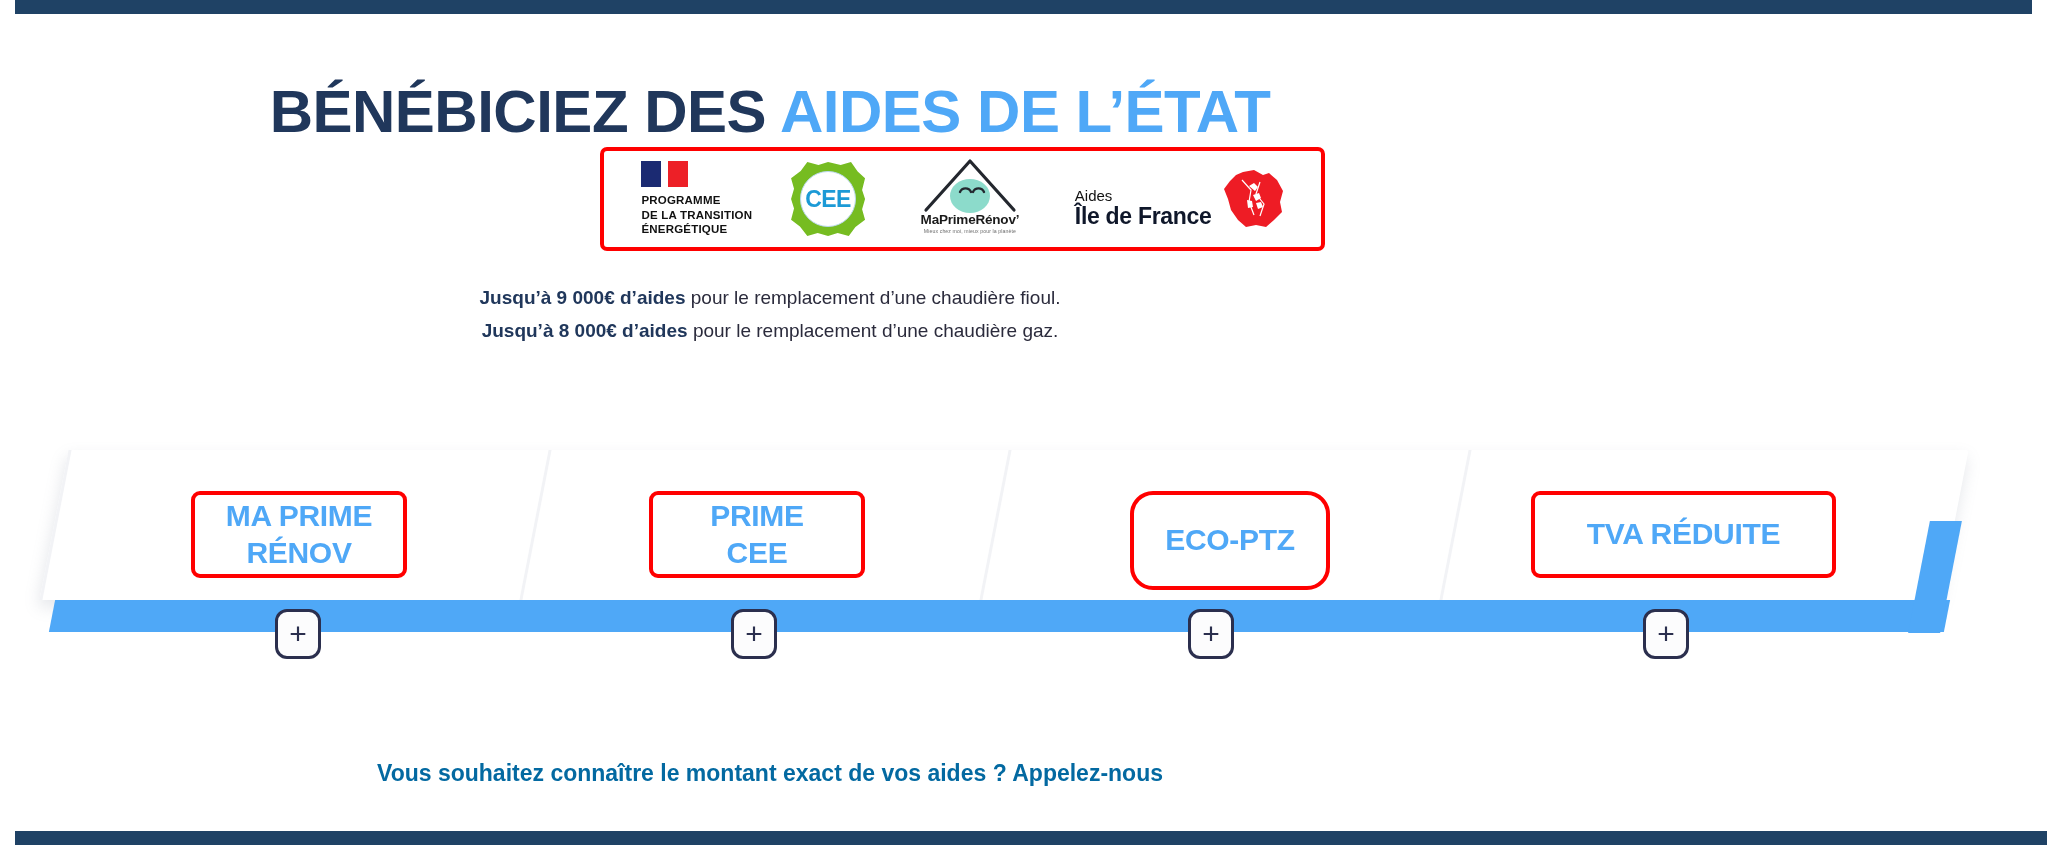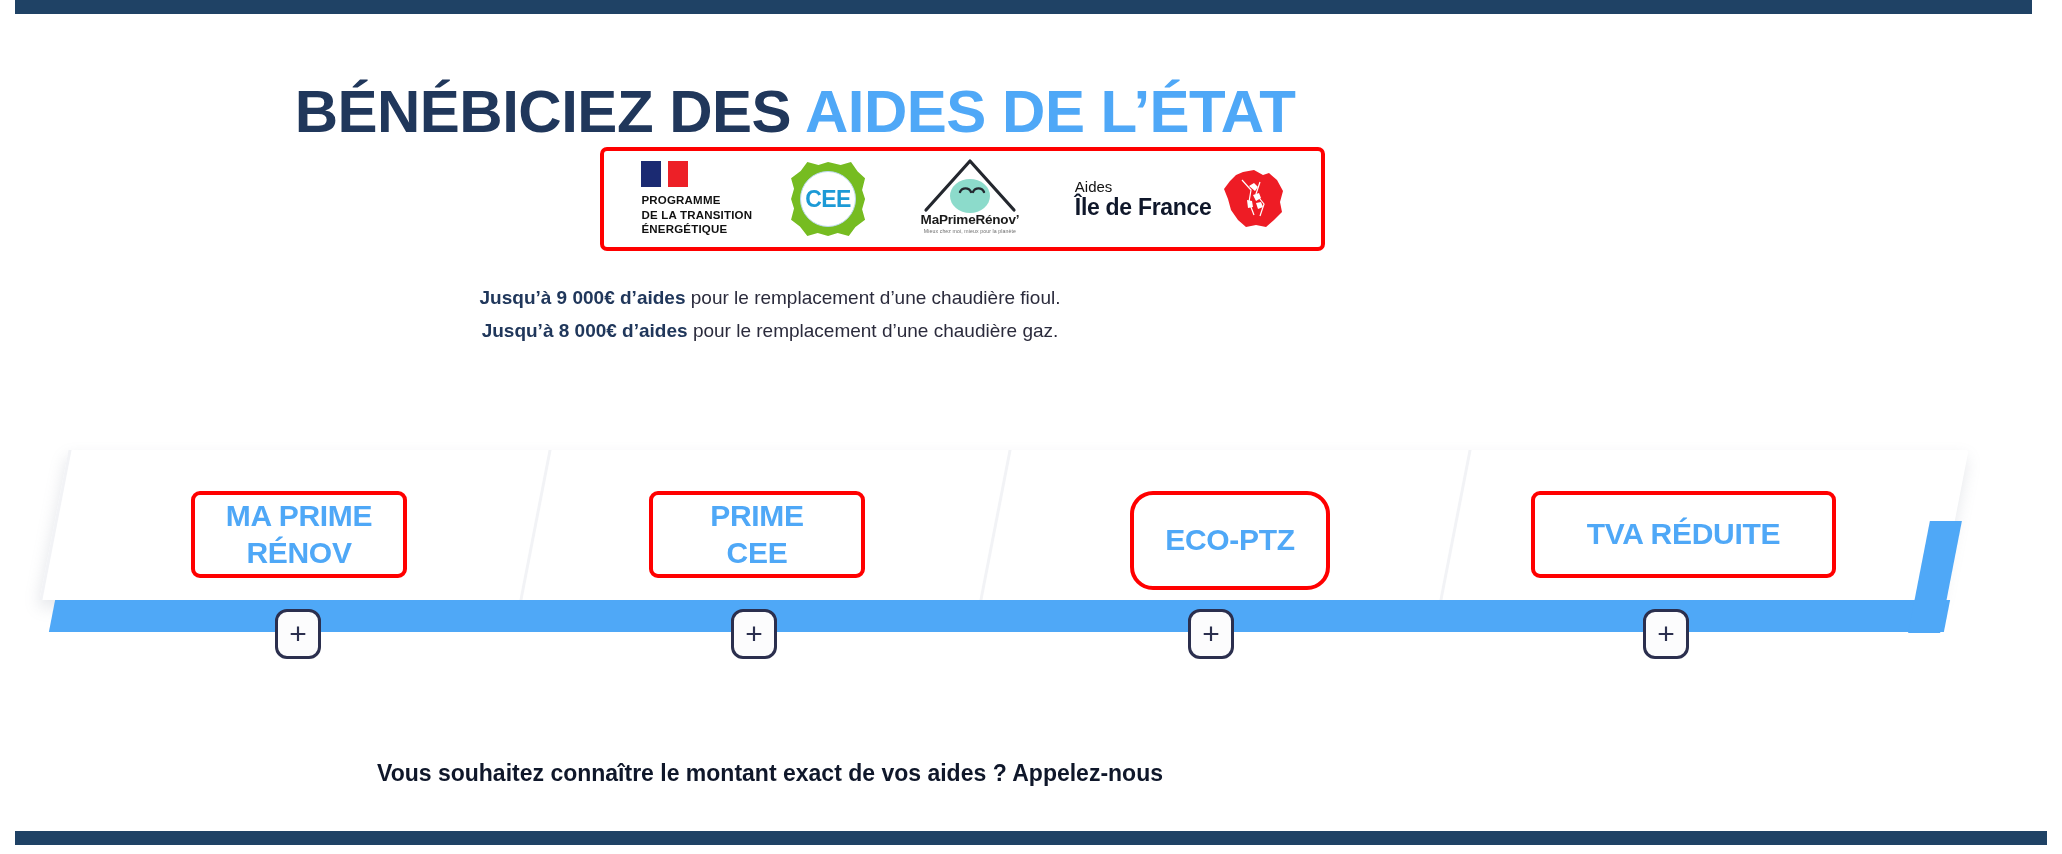--- a/index.html
+++ b/index.html
@@ -33,21 +33,20 @@
     position: absolute;
     top: 40px;
     left: 0;
     width: 1540px;
     text-align: center;
     font-size: 60px;
     font-weight: 700;
     letter-spacing: -0.5px;
     line-height: 1.05;
     white-space: nowrap;
-    padding-left: 25px;
   }
   .headline .dark  { color: #20375B; }
   .headline .light { color: #4FA8F7; }
 
   
   .logo-strip {
     position: absolute;
     top: 147px;
     left: 600px;
     width: 725px;
@@ -125,21 +124,21 @@
   .mpr-sub {
     position: absolute;
     left: 0; right: 0; top: 73px;
     text-align: center;
     font-size: 5.2px;
     color: #6E6E6E;
     letter-spacing: 0.1px;
   }
 
   
-  .idf { display: flex; align-items: center; gap: 10px; }
+  .idf { display: flex; align-items: flex-end; gap: 10px; }
   .idf-txt { text-align: left; line-height: 1.05; }
   .idf-txt .small { font-size: 15px; color: #111; }
   .idf-txt .big   { font-size: 23px; font-weight: 700; color: #0f172a; letter-spacing: -0.3px; }
 
   
   .amounts {
     position: absolute;
     top: 282px;
     left: 0;
     width: 1540px;
@@ -234,21 +233,21 @@
 
   
   .cta {
     position: absolute;
     top: 760px;
     left: 0;
     width: 1540px;
     text-align: center;
     font-size: 23px;
     font-weight: 700;
-    color: #0f172a;
+    color: #0369a1;
     white-space: nowrap;
   }
 </style>
 </head>
 <body>
 
 <div class="navy-bar top"></div>
 <div class="navy-bar bottom"></div>
 
 <h1 class="headline"><span class="dark">BÉNÉBICIEZ DES </span><span class="light">AIDES DE L’ÉTAT</span></h1>

